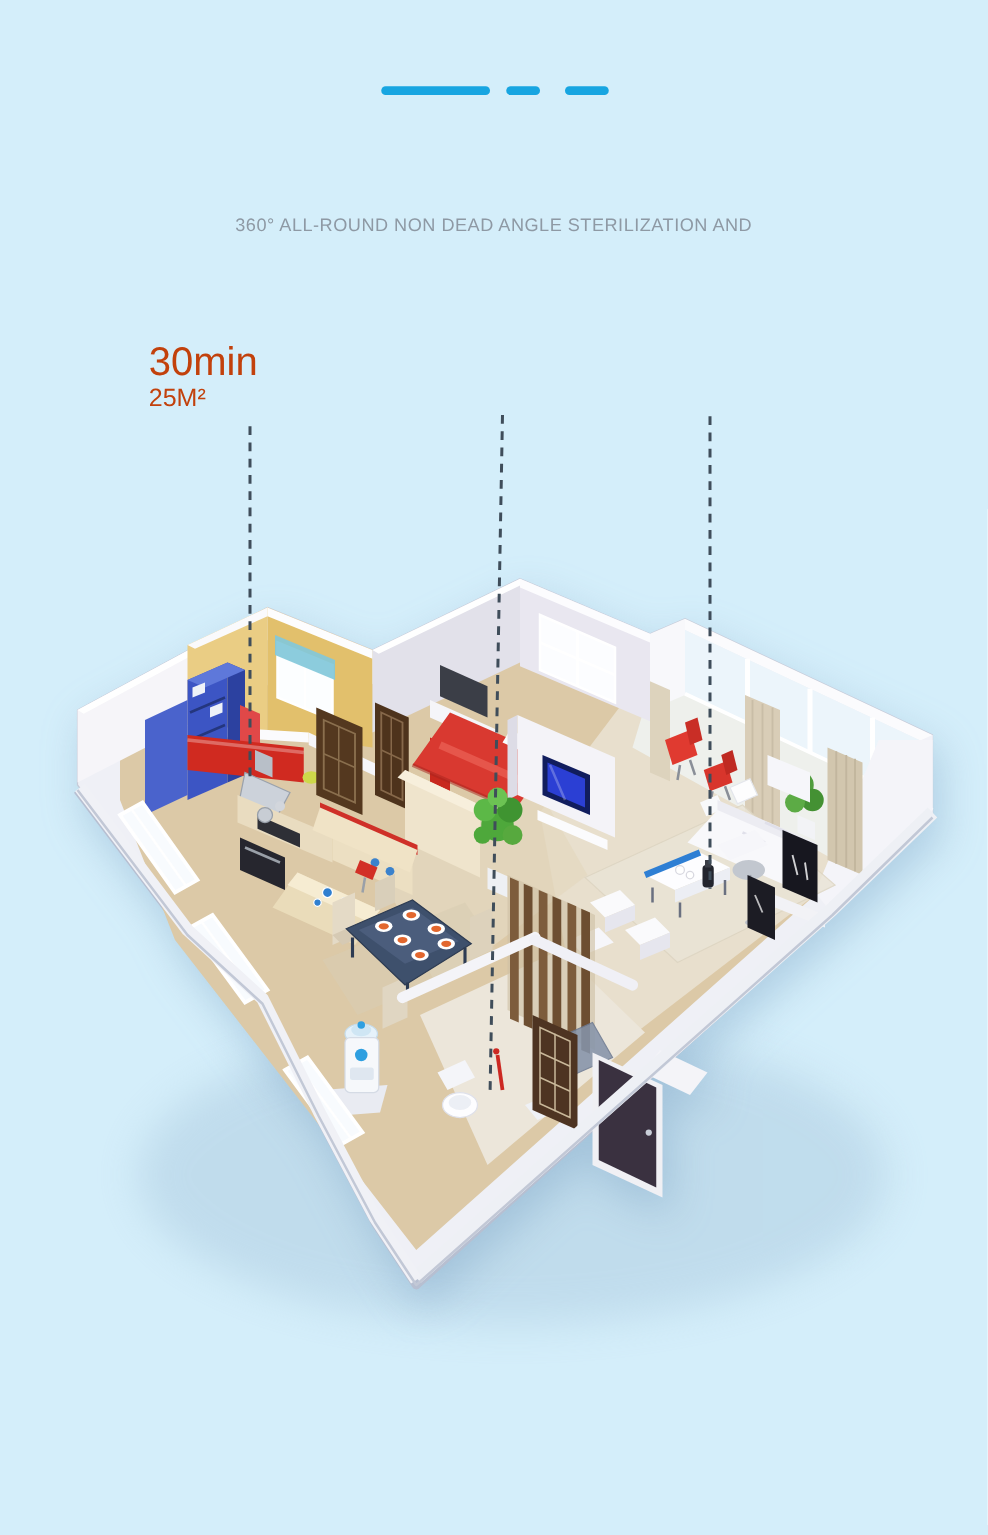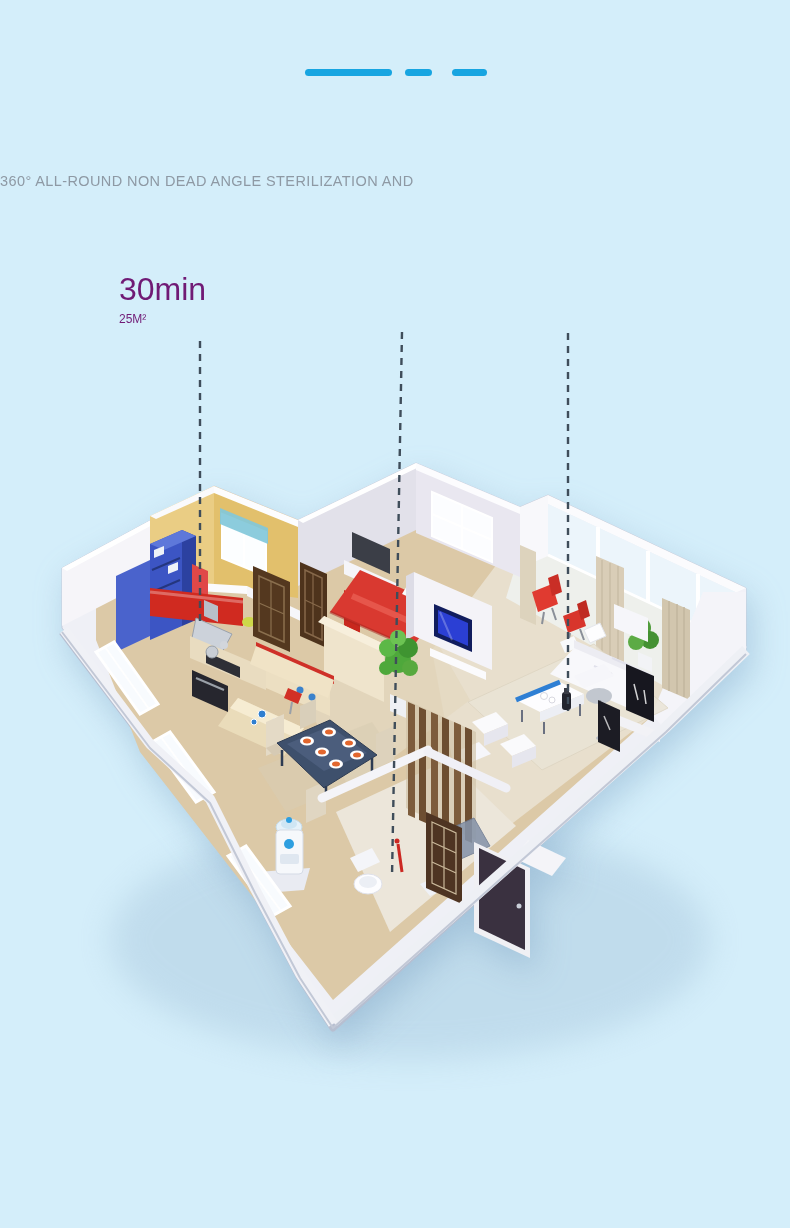--- a/index.html
+++ b/index.html
@@ -3,25 +3,25 @@
 <meta charset="utf-8">
 <style>
   html,body{margin:0;padding:0;}
   body{width:790px;height:1228px;font-family:"Liberation Sans",sans-serif;}
   .canvas{position:relative;width:790px;height:1228px;background:#d4eefa;overflow:hidden;}
   .top-dashes{position:absolute;left:0;top:69px;width:790px;height:7px;}
   .top-dashes span{position:absolute;top:0;height:7px;border-radius:3.5px;background:#17a5e1;}
   .dash-long{left:305px;width:87px;}
   .dash-short-1{left:405px;width:27px;}
   .dash-short-2{left:452px;width:35px;}
-  .headline{position:absolute;left:0;top:168px;width:790px;
+  .headline{position:absolute;left:0;top:168px;width:790px;text-align:center;
     color:#8e99a4;font-size:14.5px;letter-spacing:.4px;line-height:27px;font-weight:400;}
-  .label{position:absolute;color:#701a75;}
+  .label{position:absolute;color:#c2410c;}
   .label .time{font-size:32px;line-height:34px;font-weight:400;}
-  .label .area{font-size:12px;line-height:22px;margin-top:2px;font-weight:400;}
+  .label .area{font-size:20px;line-height:22px;margin-top:2px;font-weight:400;}
   .lbl-1{left:119px;top:272px;}
   .lbl-2{left:329px;top:272px;}
   .lbl-3{left:521px;top:272px;}
   svg.plan{position:absolute;left:0;top:0;width:790px;height:1228px;}
   .building{filter:drop-shadow(6px 14px 16px rgba(110,150,185,.35));}
 </style>
 </head>
 <body>
 
 <div class="canvas">

